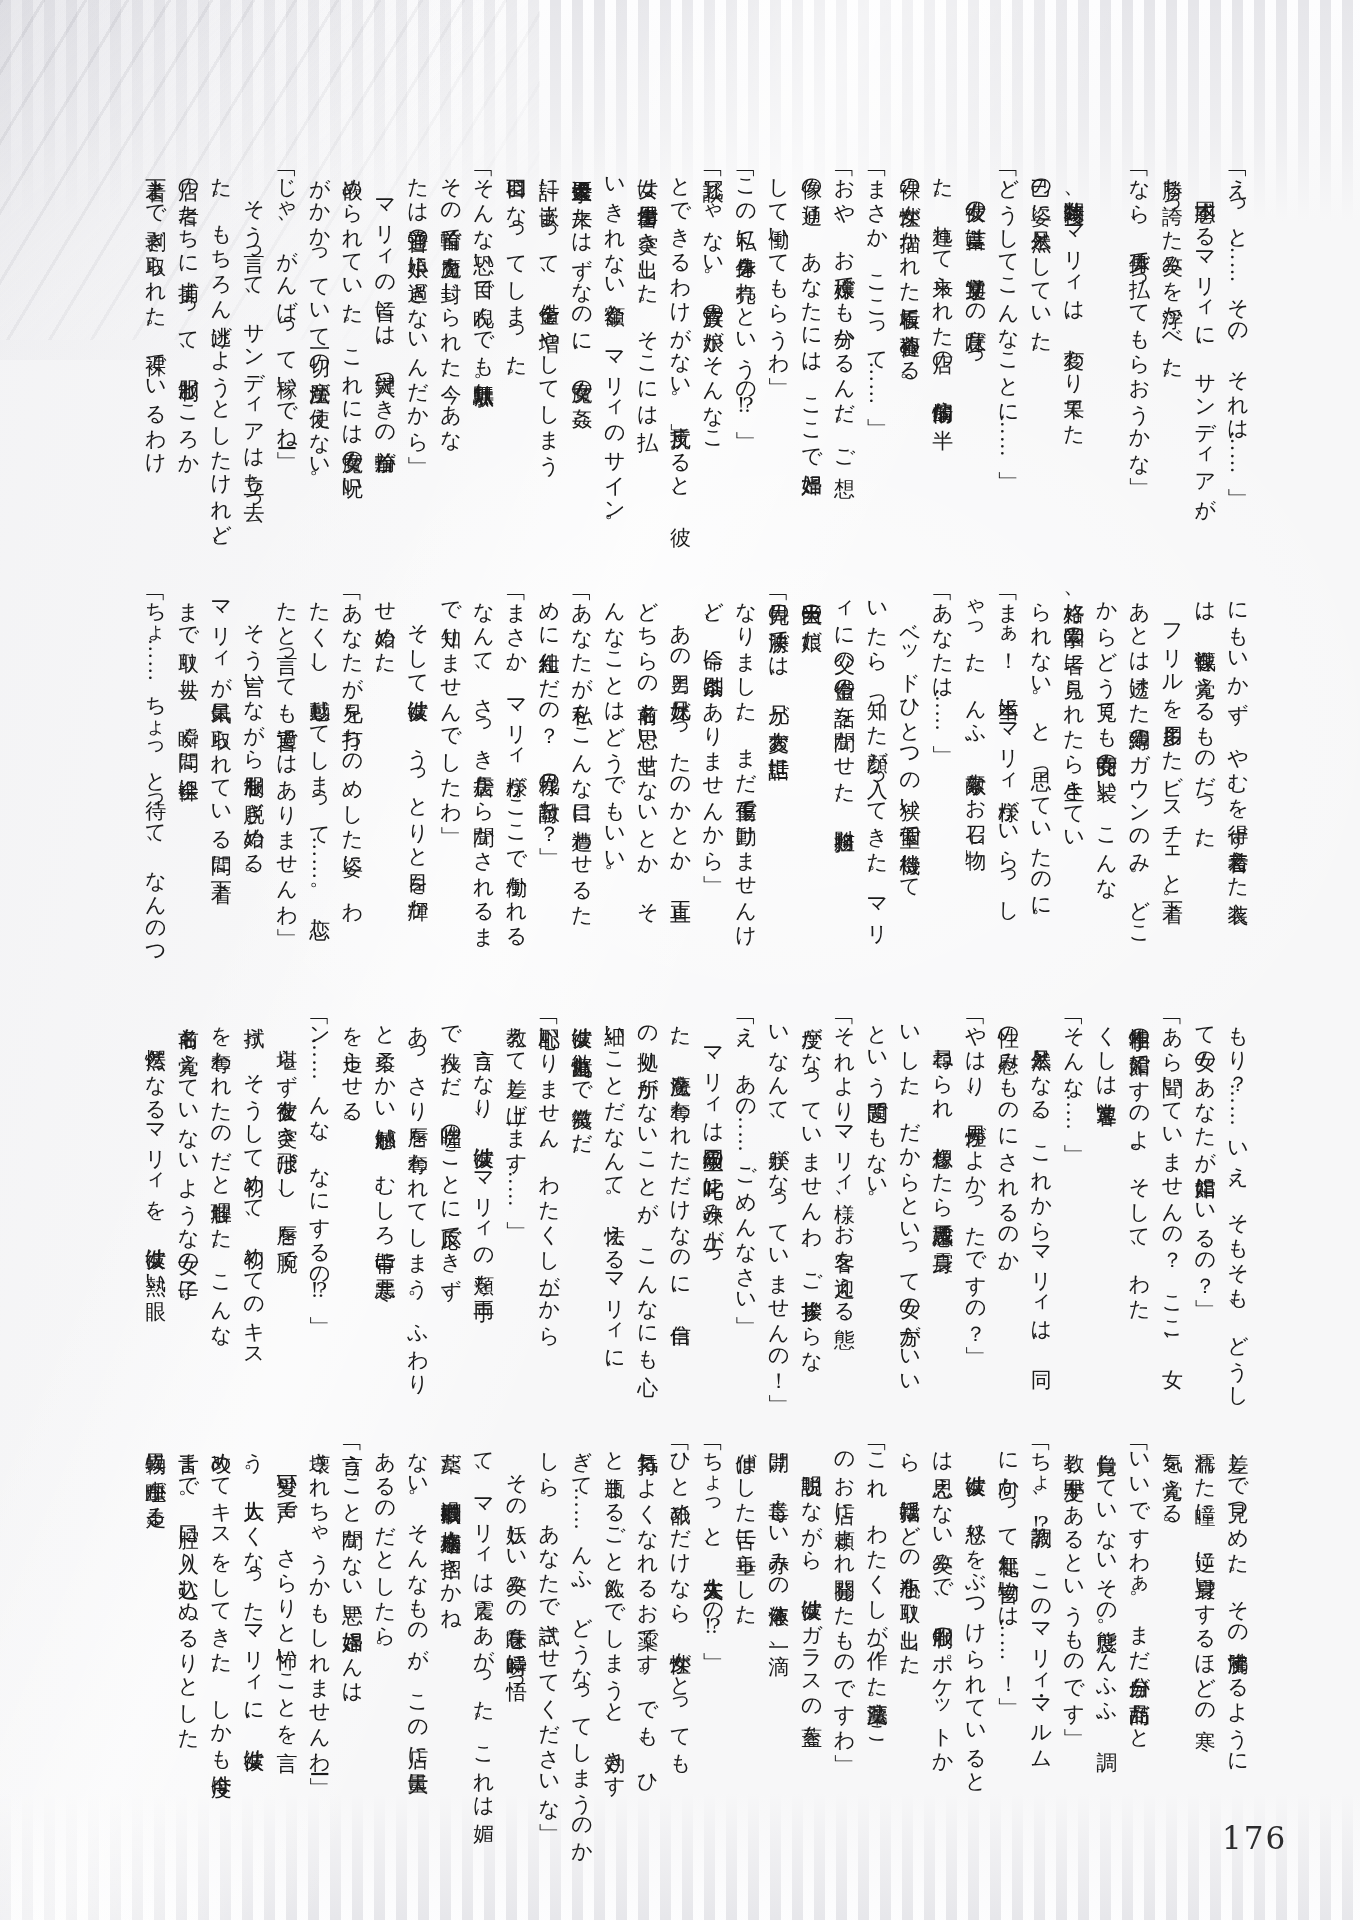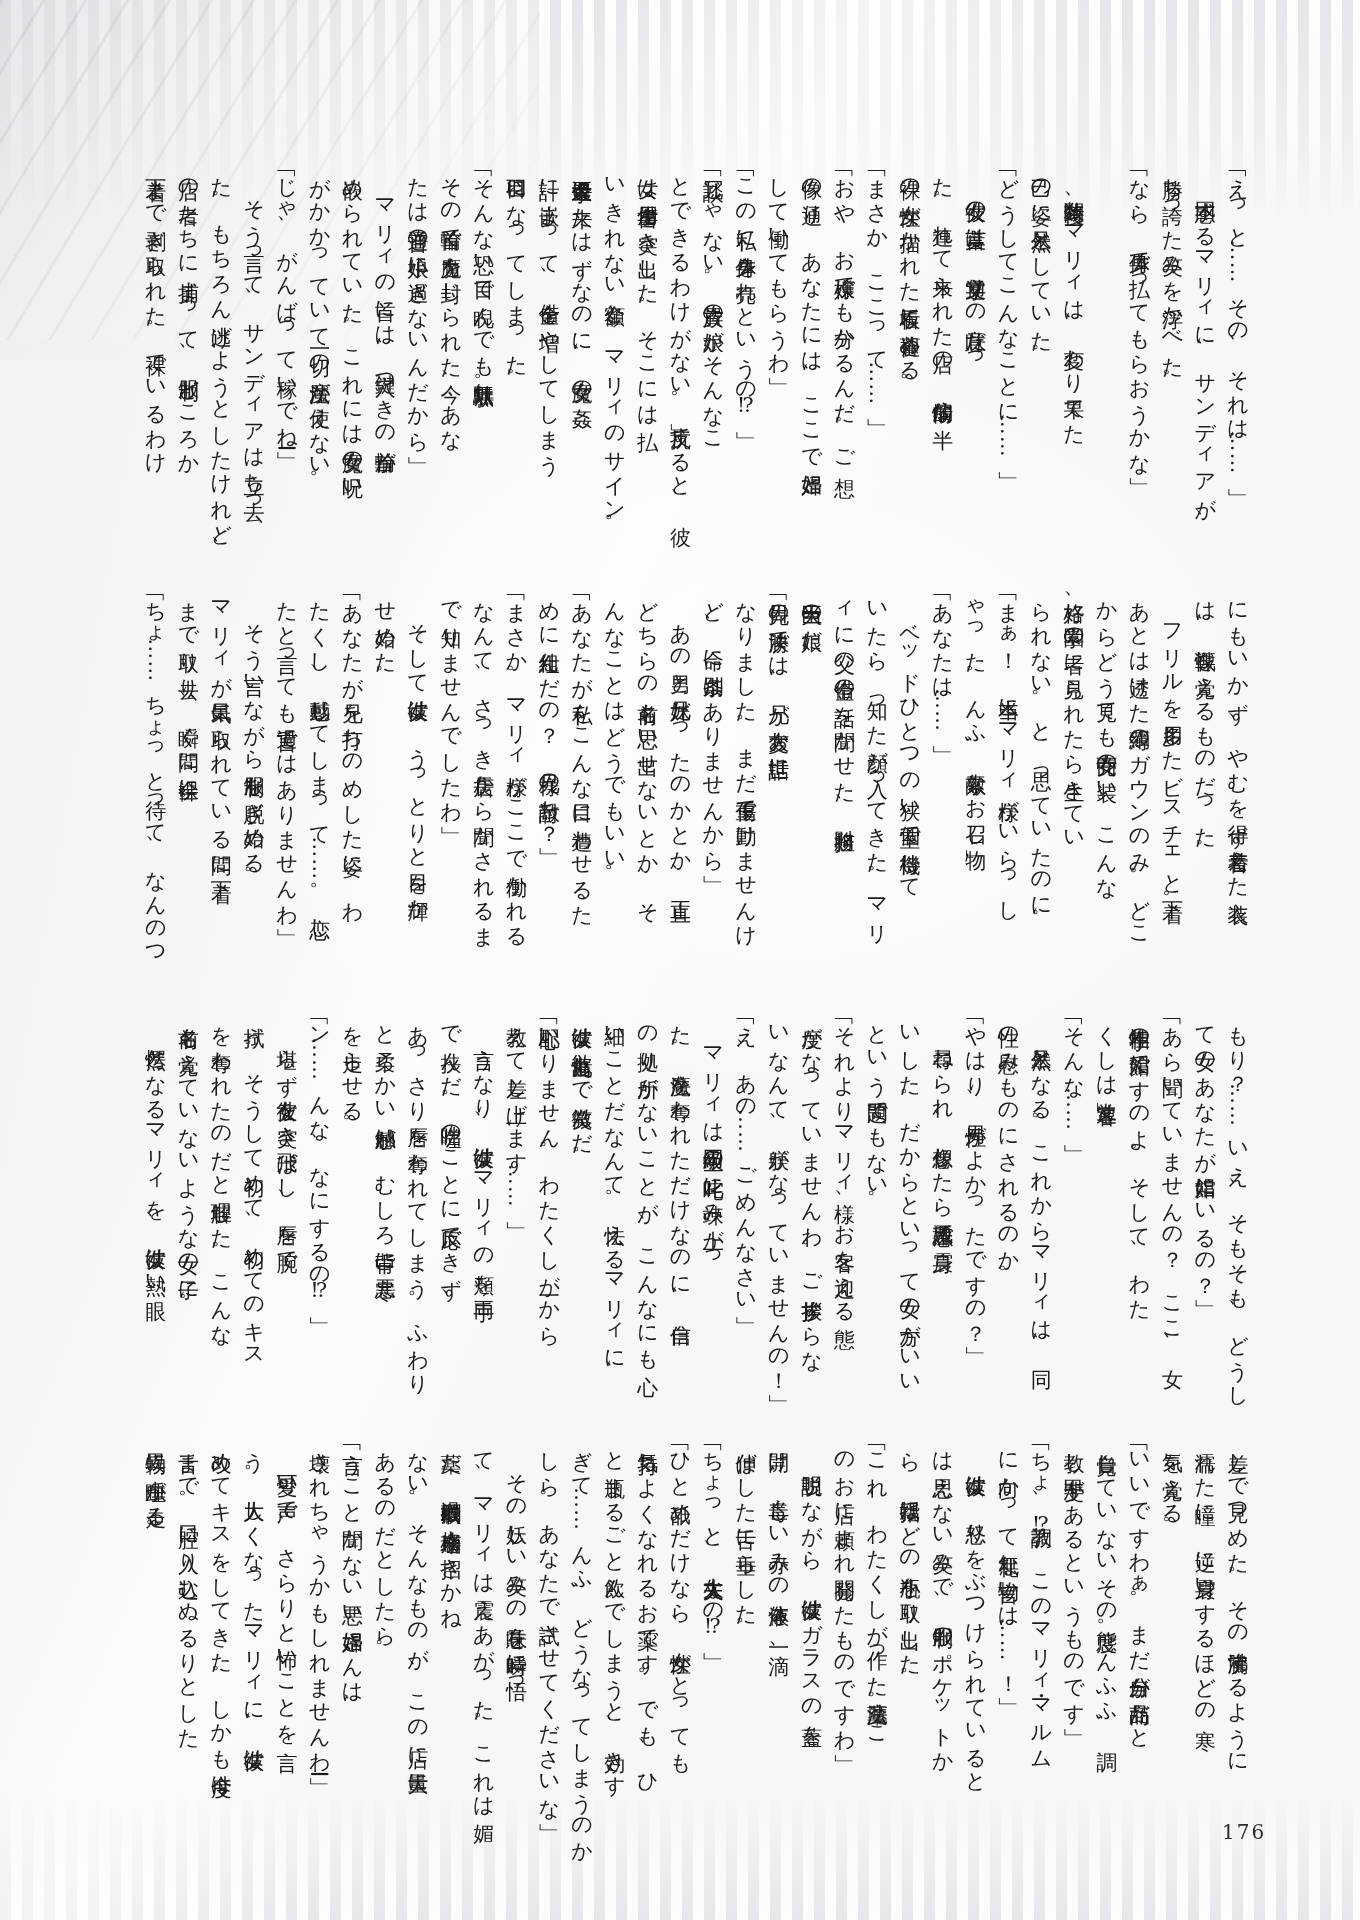--- a/index.html
+++ b/index.html
@@ -83,21 +83,21 @@
     overflow: visible;
   }
   #band-0 { top: 163px; }
   #band-1 { top: 587px; }
   #band-2 { top: 1011px; }
   #band-3 { top: 1437px; }
   .page-number {
     position: absolute;
     left: 1222px;
     top: 1820px;
-    font-size: 20px;
+    font-size: 31px;
     letter-spacing: 2px;
     color: #2c2c2e;
   }
 </style>
 </head>
 <body>
 
 <div class="stripes top"></div>
 <div class="stripes bottom"></div>
 <div class="corner-shade"></div>

